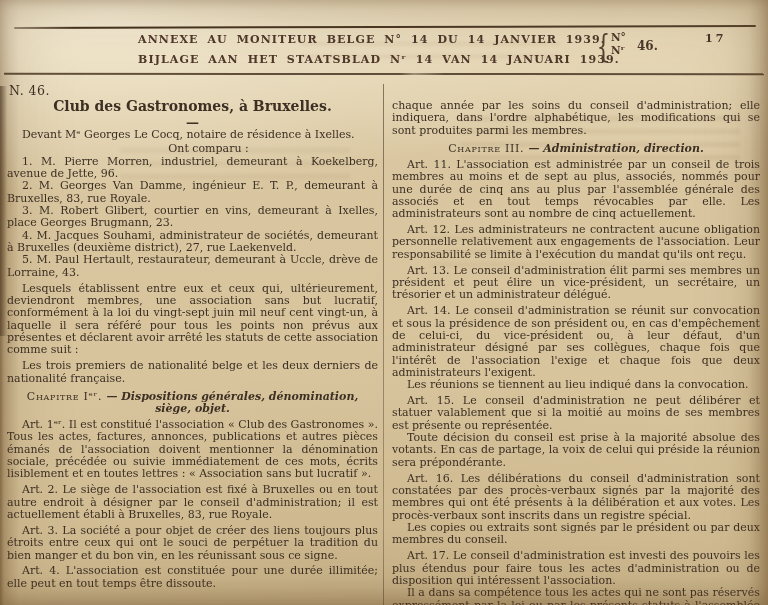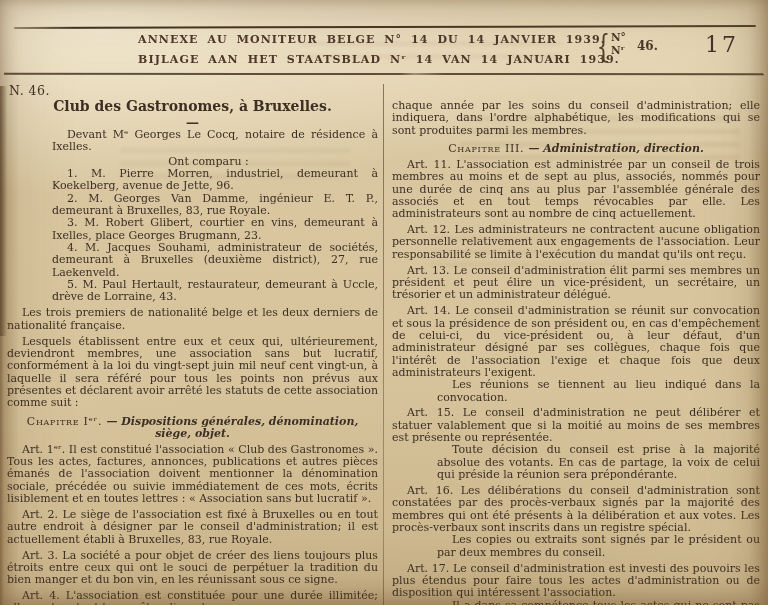--- a/index.html
+++ b/index.html
@@ -34,38 +34,38 @@
 
   
   .hdr-center{position:absolute;left:138px;top:33px;width:395px;text-align:center;
     font-weight:bold;font-size:11px;letter-spacing:1.1px;word-spacing:4px;color:#4e372a;}
   .hdr-line{line-height:13px;margin-bottom:7px;white-space:nowrap;}
   .issue-brace{position:absolute;left:594px;top:29px;font-size:30px;font-weight:400;
     color:#55402e;transform:scale(.7,1.05);line-height:34px;}
   .issue-labels{position:absolute;left:611px;top:31px;font-size:10.5px;font-weight:bold;
     color:#4e372a;line-height:13px;}
   .issue-num{position:absolute;left:637px;top:39px;font-size:12px;font-weight:bold;color:#4e372a;}
-  .page-num{position:absolute;left:705px;top:32px;font-size:22px;font-weight:normal;
+  .page-num{position:absolute;left:705px;top:32px;font-size:11px;font-weight:bold;
     letter-spacing:3px;color:#44332a;}
 
   
   .col{position:absolute;font-size:11px;line-height:12.35px;text-align:justify;
     hyphens:auto;-webkit-hyphens:auto;}
   .col-left{left:7px;top:84px;width:371px;}
   .col-right{left:392px;top:86px;width:368px;}
   .col-divider{position:absolute;left:383px;top:84px;height:521px;width:1px;
     background:linear-gradient(to bottom, rgba(70,52,34,.6), rgba(70,52,34,.35) 85%, rgba(70,52,34,.5));}
 
   
   .b-docnum{font-size:12.5px;line-height:13px;text-align:left;text-indent:2px;letter-spacing:.5px;}
   .b-title{text-align:center;font-weight:bold;font-size:14px;line-height:17px;margin-top:1px;text-indent:0;}
   .b-divider{text-align:center;font-weight:bold;font-size:13px;line-height:9px;margin:3px 0 2px;text-indent:0;}
   .b-subtitle{text-align:center;font-size:12.2px;letter-spacing:1.3px;line-height:13px;margin:5px 0 7px;text-indent:0;}
   .b-para{margin-top:3.5px;text-indent:15px;}
-  .b-cont{margin-top:0;text-indent:15px;margin-left:45px;}
+  .b-cont{margin-top:0;text-indent:15px;}
   .b-flush{margin-top:14px;text-indent:0;}
   .b-comparu{margin-top:2px;text-indent:32px;text-align:center;}
   .b-chapter{margin:6px 0 3px;text-align:center;text-indent:0;}
   .ch-label{font-variant:small-caps;letter-spacing:.7px;margin-top:18px;}
   .ch-title{font-style:italic;font-weight:bold;text-align:center;}
 
   
   .ghost{position:absolute;opacity:.07;filter:blur(1.4px);pointer-events:none;
     background:repeating-linear-gradient(0deg, transparent 0 3px, rgba(92,60,28,.9) 3px 8px, transparent 8px 13px);}
   .g1{left:460px;top:115px;width:280px;height:48px;}
@@ -104,22 +104,22 @@
       <div class="b-docnum">N. 46.</div>
       <div class="b-title">Club des Gastronomes, à Bruxelles.</div>
       <div class="b-divider">—</div>
       <div class="b-cont">Devant Mᵉ Georges Le Cocq, notaire de résidence à Ixelles.</div>
       <div class="b-comparu">Ont comparu :</div>
       <div class="b-cont">1. M. Pierre Morren, industriel, demeurant à Koekelberg, avenue de Jette, 96.</div>
       <div class="b-cont">2. M. Georges Van Damme, ingénieur E. T. P., demeurant à Bruxelles, 83, rue Royale.</div>
       <div class="b-cont">3. M. Robert Glibert, courtier en vins, demeurant à Ixelles, place Georges Brugmann, 23.</div>
       <div class="b-cont">4. M. Jacques Souhami, administrateur de sociétés, demeurant à Bruxelles (deuxième district), 27, rue Laekenveld.</div>
       <div class="b-cont">5. M. Paul Hertault, restaurateur, demeurant à Uccle, drève de Lorraine, 43.</div>
+      <div class="b-para">Lesquels établissent entre eux et ceux qui, ultérieurement, deviendront membres, une association sans but lucratif, conformément à la loi du vingt-sept juin mil neuf cent vingt-un, à laquelle il sera référé pour tous les points non prévus aux présentes et déclarent avoir arrêté les statuts de cette association comme suit :</div>
       <div class="b-para">Les trois premiers de nationalité belge et les deux derniers de nationalité française.</div>
-      <div class="b-para">Lesquels établissent entre eux et ceux qui, ultérieurement, deviendront membres, une association sans but lucratif, conformément à la loi du vingt-sept juin mil neuf cent vingt-un, à laquelle il sera référé pour tous les points non prévus aux présentes et déclarent avoir arrêté les statuts de cette association comme suit :</div>
       <div class="b-chapter"><span class="ch-label">Chapitre Iᵉʳ. </span><span class="ch-title">— Dispositions générales, dénomination, siège, objet.</span></div>
       <div class="b-para">Art. 1ᵉʳ. Il est constitué l'association « Club des Gastronomes ». Tous les actes, factures, annonces, publications et autres pièces émanés de l'association doivent mentionner la dénomination sociale, précédée ou suivie immédiatement de ces mots, écrits lisiblement et en toutes lettres : « Association sans but lucratif ».</div>
       <div class="b-para">Art. 2. Le siège de l'association est fixé à Bruxelles ou en tout autre endroit à désigner par le conseil d'administration; il est actuellement établi à Bruxelles, 83, rue Royale.</div>
       <div class="b-para">Art. 3. La société a pour objet de créer des liens toujours plus étroits entre ceux qui ont le souci de perpétuer la tradition du bien manger et du bon vin, en les réunissant sous ce signe.</div>
       <div class="b-para">Art. 4. L'association est constituée pour une durée illimitée; elle peut en tout temps être dissoute.</div>
     </div>
   <div class="col-divider"></div>
   <div class="col col-right" id="col-right" lang="fr">
       <div class="b-flush">chaque année par les soins du conseil d'administration; elle indiquera, dans l'ordre alphabétique, les modifications qui se sont produites parmi les membres.</div>
       <div class="b-chapter"><span class="ch-label">Chapitre III. </span><span class="ch-title">— Administration, direction.</span></div>

